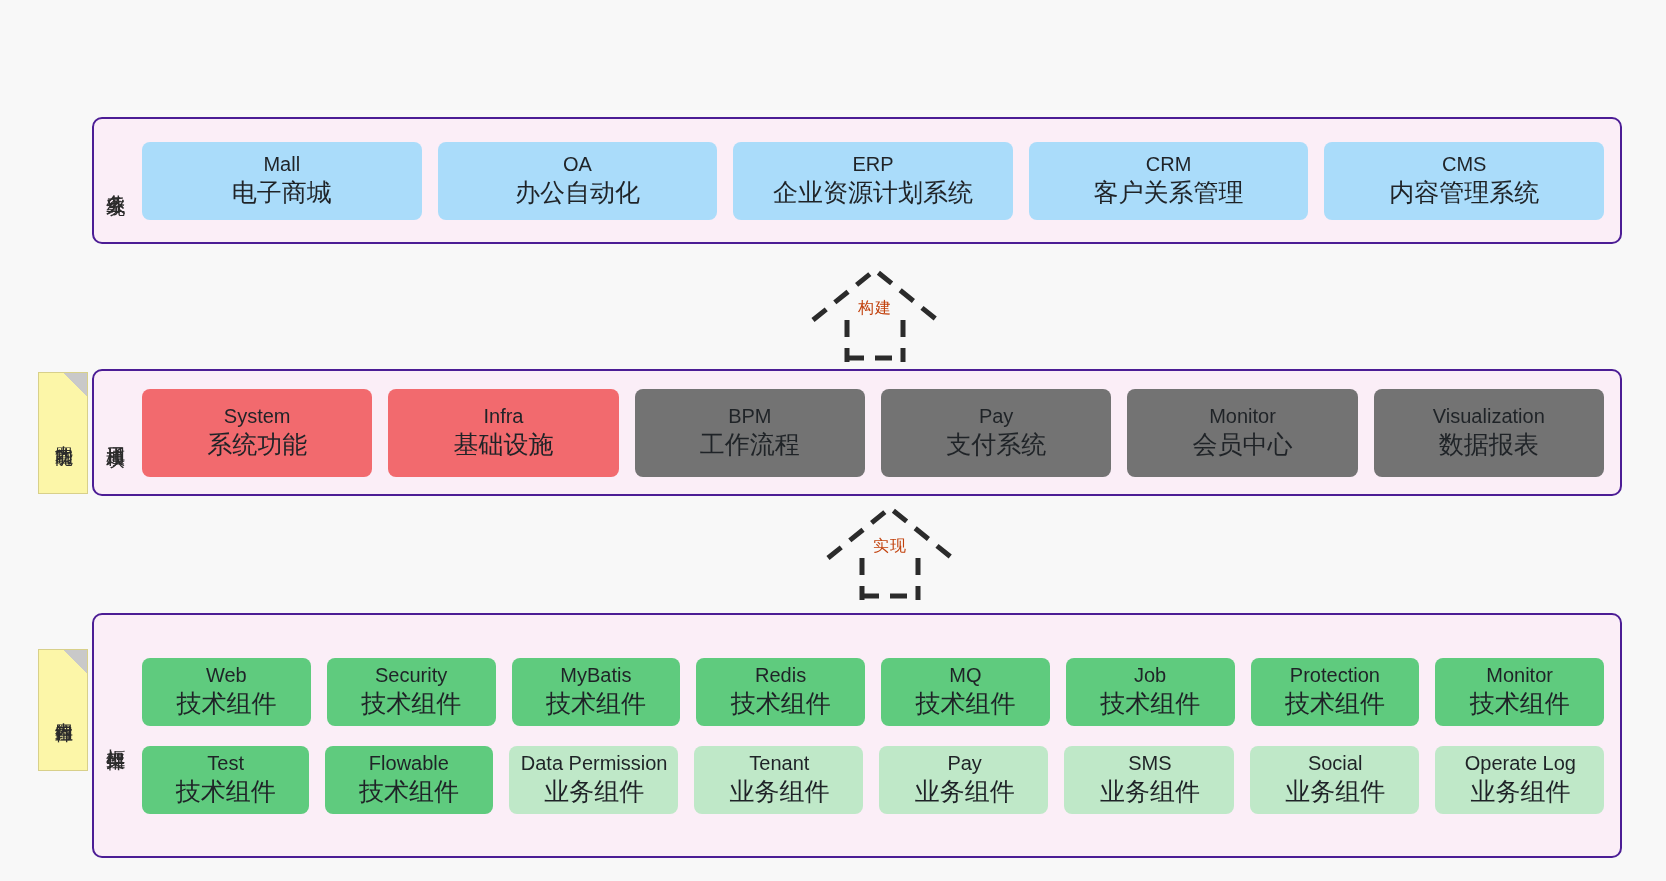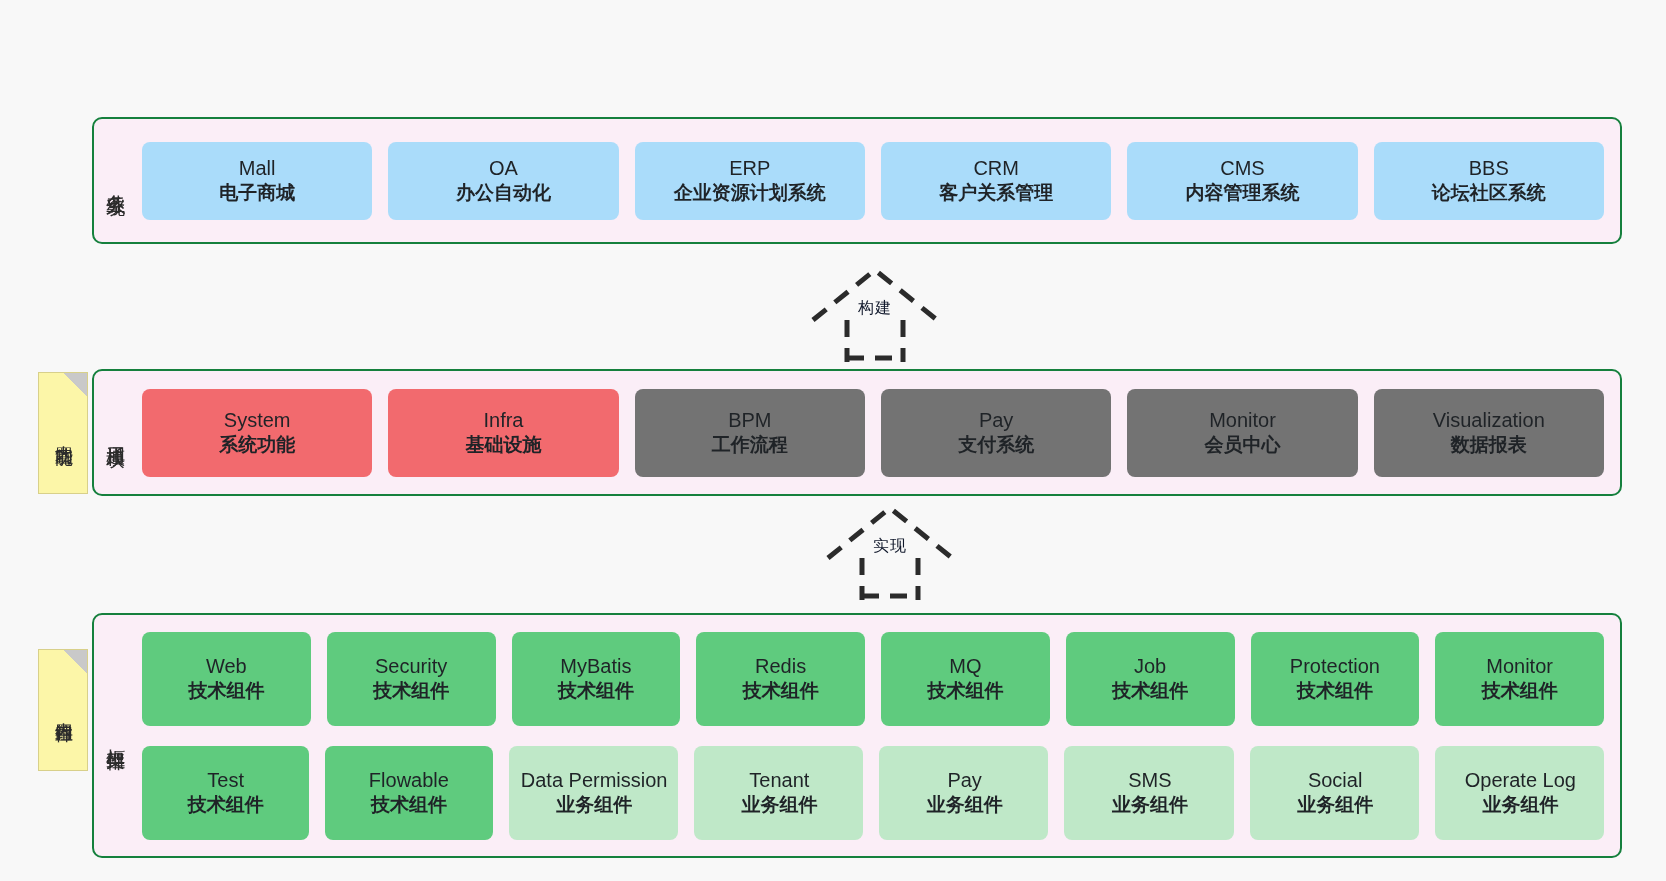--- a/index.html
+++ b/index.html
@@ -19,21 +19,21 @@
     height: 881px;
     background: #f8f8f8;
   }
 
   
   .layer {
     position: absolute;
     display: flex;
     align-items: stretch;
     background: #fbeef7;
-    border: 2px solid #15803d;
+    border: 2px solid #4c1d95;
     border-radius: 10px;
   }
 
   .layer-title {
     flex: 0 0 auto;
     width: 44px;
     display: flex;
     align-items: center;
     justify-content: center;
     font-size: 19px;
@@ -68,36 +68,36 @@
     display: flex;
     flex-direction: column;
     align-items: center;
     justify-content: center;
     text-align: center;
     padding: 6px 4px;
     line-height: 1.26;
     color: #1f2327;
   }
   .card .t1 { font-size: 20px; }
-  .card .t2 { font-size: 19px; font-weight: bold; }
+  .card .t2 { font-size: 25px; }
 
   .c-blue       { background: #aadcfa; }
   .c-red        { background: #f26a6e; }
   .c-pink       { background: #737373; }
   .c-green      { background: #5fcb7e; }
   .c-lightgreen { background: #bfe8c8; padding-left: 6px; }
 
   
   #layer-business  { left: 92px; top: 117px; width: 1530px; height: 127px; }
   #layer-common    { left: 92px; top: 369px; width: 1530px; height: 127px; }
   #layer-framework { left: 92px; top: 613px; width: 1530px; height: 245px; }
 
   #layer-business  .row { height: 78px; }
   #layer-common    .row { height: 88px; }
-  #layer-framework .row { height: 94px; justify-content: center; }
+  #layer-framework .row { height: 68px; justify-content: center; }
 
   
   .note {
     position: absolute;
     background: #fcf6a8;
     border: 1px solid #d8d08a;
     display: flex;
     align-items: center;
     justify-content: center;
     font-size: 18px;
@@ -127,21 +127,21 @@
   #arrow-realize { left: 810px; top: 500px; }
 
   .arrow-wrap svg { display: block; width: 160px; height: 100px; }
 
   .arrow-label {
     position: absolute;
     left: 0; right: 0;
     top: 36px;
     text-align: center;
     font-size: 16px;
-    color: #0f172a;
+    color: #c2410c;
     letter-spacing: 1px;
   }
 </style>
 </head>
 <body>
 
 <div id="canvas">
 
   <div class="layer" id="layer-business">
     <div class="layer-title">业务系统</div>
@@ -159,24 +159,20 @@
           <span class="t1">ERP</span>
           <span class="t2">企业资源计划系统</span>
         </div>
         <div class="card c-blue">
           <span class="t1">CRM</span>
           <span class="t2">客户关系管理</span>
         </div>
         <div class="card c-blue">
           <span class="t1">CMS</span>
           <span class="t2">内容管理系统</span>
-        </div>
-        <div class="card c-blue">
-          <span class="t1">BBS</span>
-          <span class="t2">论坛社区系统</span>
         </div>
       </div>
     </div>
   </div>
 
   <div class="arrow-wrap" id="arrow-build">
     <svg viewBox="0 0 160 100" xmlns="http://www.w3.org/2000/svg">
       <polyline points="18,58 80,8 142,58" fill="none" stroke="#2b2b2b" stroke-width="5" stroke-dasharray="17 11" stroke-linecap="butt"></polyline>
       <polyline points="52,58 52,100" fill="none" stroke="#2b2b2b" stroke-width="5" stroke-dasharray="17 11"></polyline>
       <polyline points="108,58 108,100" fill="none" stroke="#2b2b2b" stroke-width="5" stroke-dasharray="17 11"></polyline>

